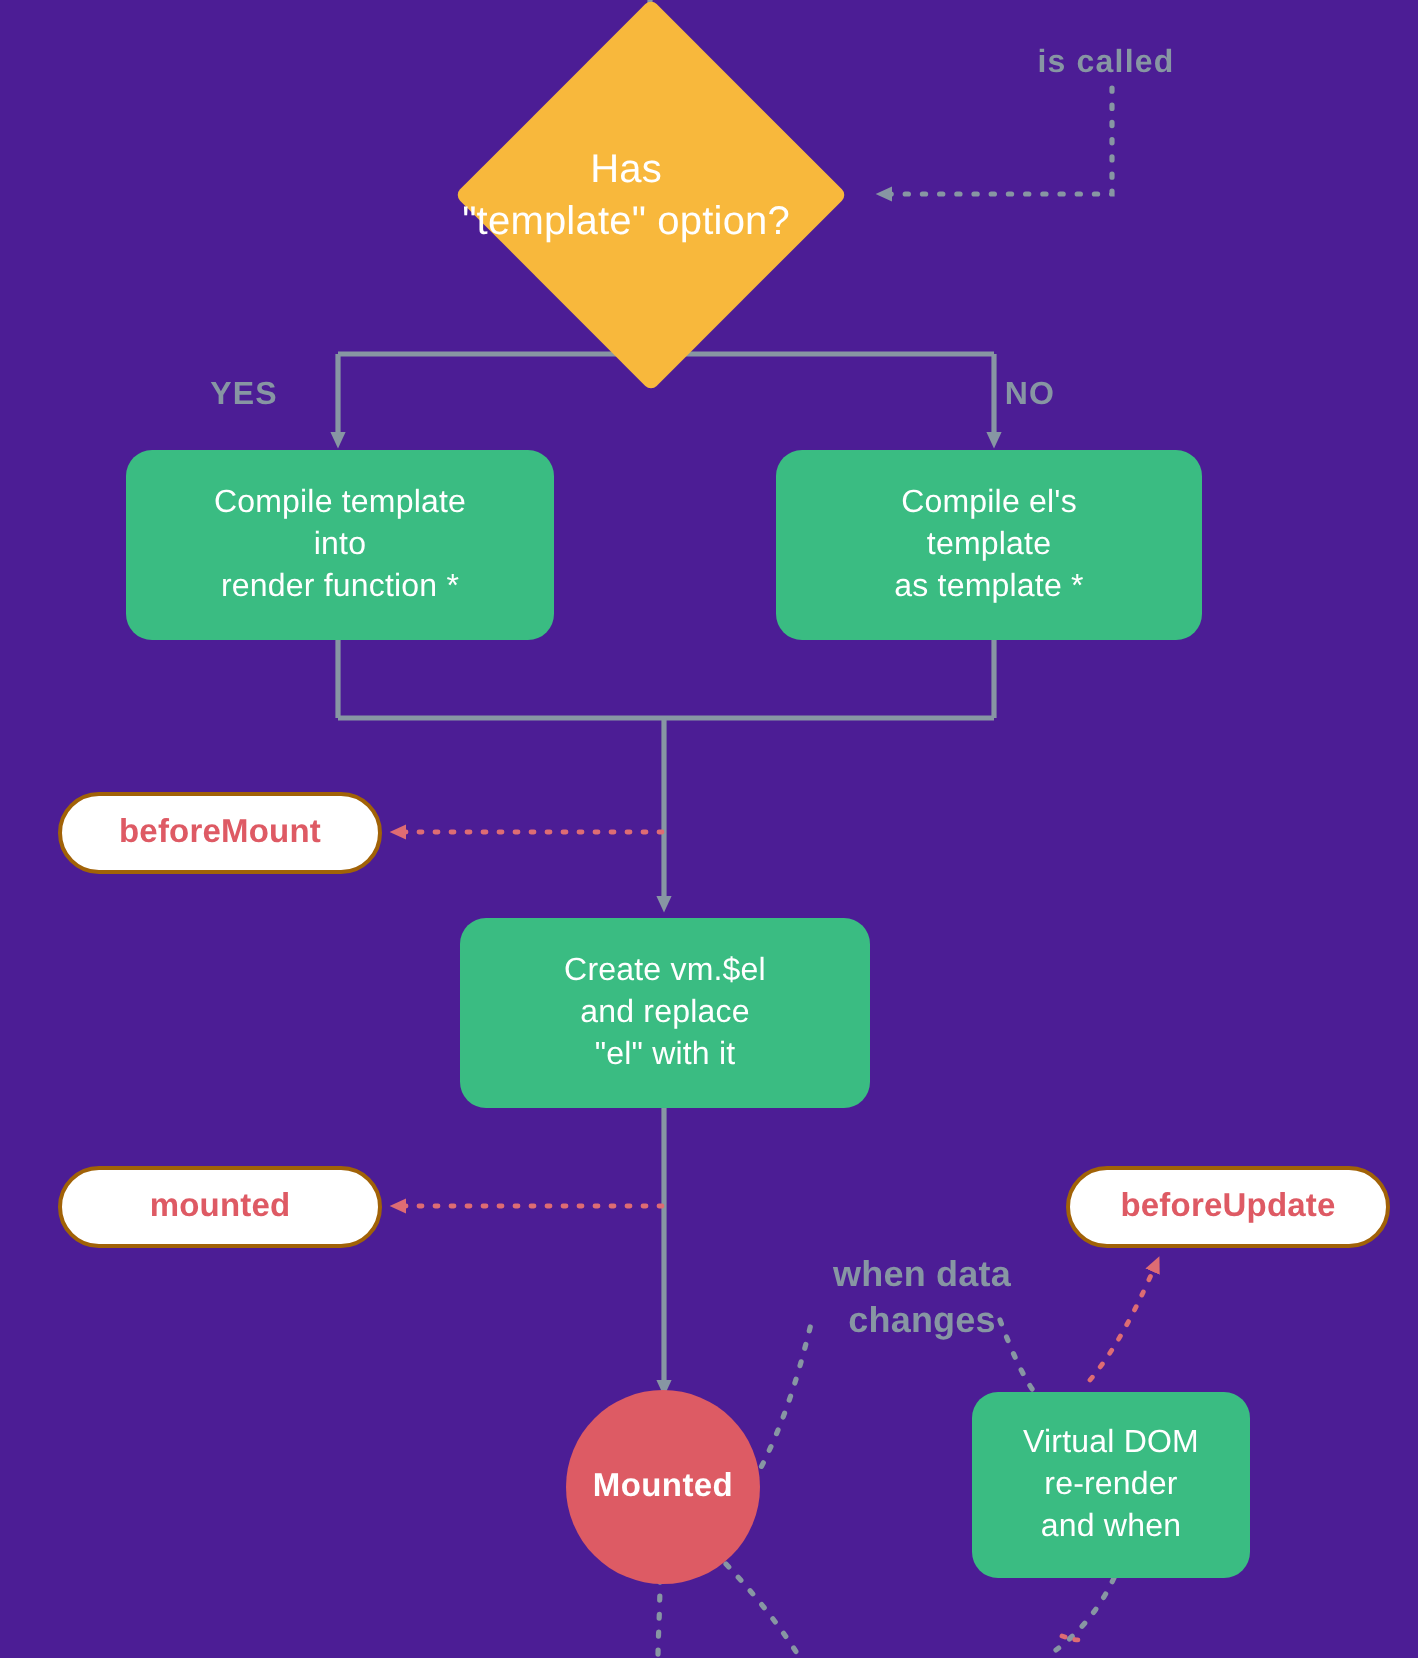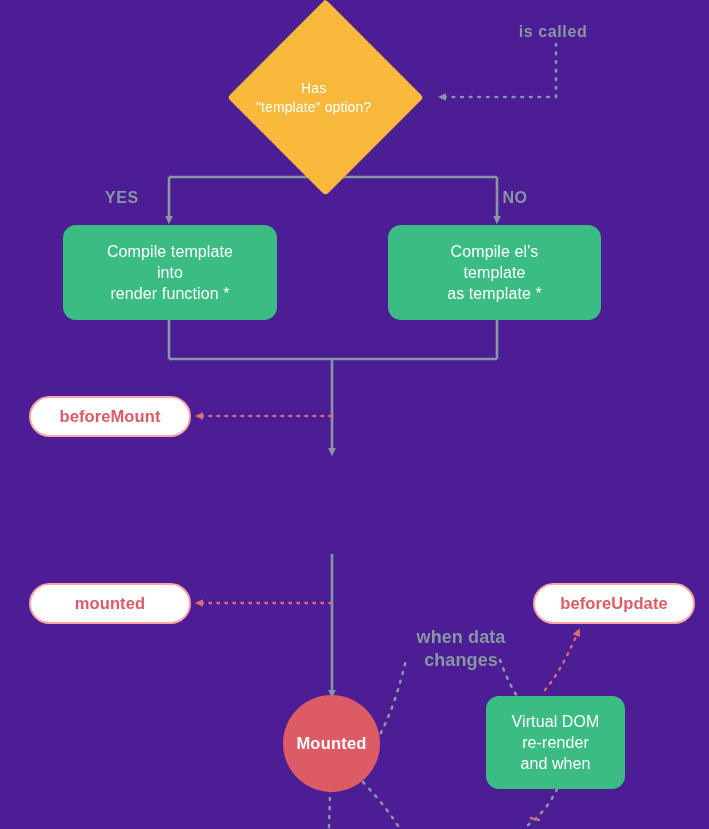--- a/index.html
+++ b/index.html
@@ -42,21 +42,21 @@
     border-radius: 13px;
     color: #ffffff;
     font-size: 16px;
     line-height: 1.33;
     letter-spacing: 0.1px;
     padding: 4px 8px;
   }
 
   .hook {
     background: #ffffff;
-    border: 2px solid #fca5a5;
+    border: 2px solid #a16207;
     border-radius: 21px;
     color: #DE5A64;
     font-weight: bold;
     font-size: 16.5px;
     letter-spacing: 0.1px;
   }
 
   .terminal {
     background: #DD5B64;
     border-radius: 50%;
@@ -80,24 +80,24 @@
     border-radius: 4px;
   }
   .diamond-text {
     position: absolute;
     left: 0;
     top: 0;
     width: 100%;
     height: 100%;
     display: flex;
     align-items: center;
-    justify-content: flex-start;
+    justify-content: flex-end;
     text-align: center;
     color: #ffffff;
-    font-size: 14px;
+    font-size: 20px;
     line-height: 1.3;
     letter-spacing: 0.1px;
     white-space: nowrap;
   }
 
   
   .edge-label {
     position: absolute;
     color: #8796A3;
     font-weight: bold;
@@ -214,20 +214,27 @@
   <div class="node proc" style="left:388px; top:225px; width:213px; height:95px;">
     <div>
       <div>Compile el's</div>
       <div>template</div>
       <div>as template *</div>
     </div>
   </div>
 
   <div class="node hook" style="left:29px; top:396px; width:162px; height:41px;">beforeMount</div>
 
+  <div class="node proc" style="left:230px; top:459px; width:205px; height:95px;">
+    <div>
+      <div>Create vm.$el</div>
+      <div>and replace</div>
+      <div>"el" with it</div>
+    </div>
+  </div>
 
   <div class="node hook" style="left:29px; top:583px; width:162px; height:41px;">mounted</div>
 
   <div class="node hook" style="left:533px; top:583px; width:162px; height:41px;">beforeUpdate</div>
 
   <div class="node terminal" style="left:283px; top:695px; width:97px; height:97px;">Mounted</div>
 
   <div class="node proc" style="left:486px; top:696px; width:139px; height:93px;">
     <div>
       <div>Virtual DOM</div>

